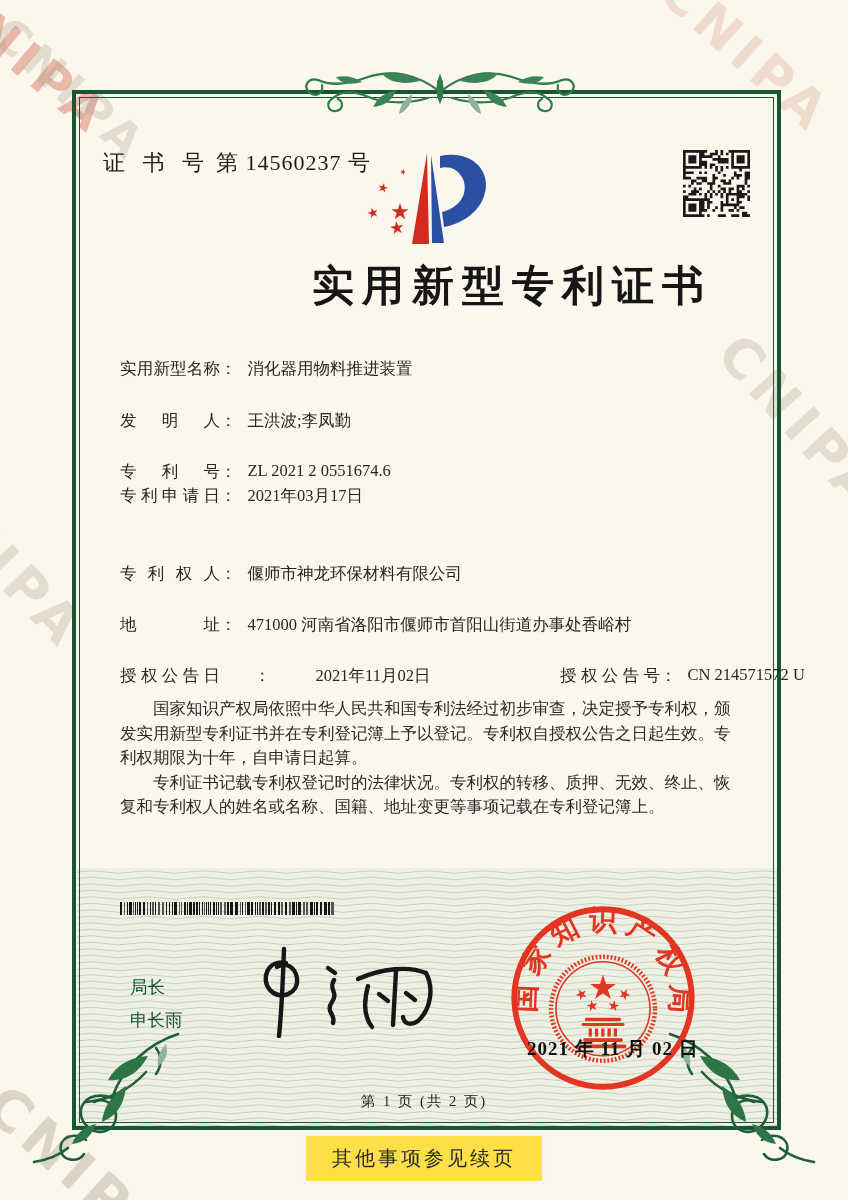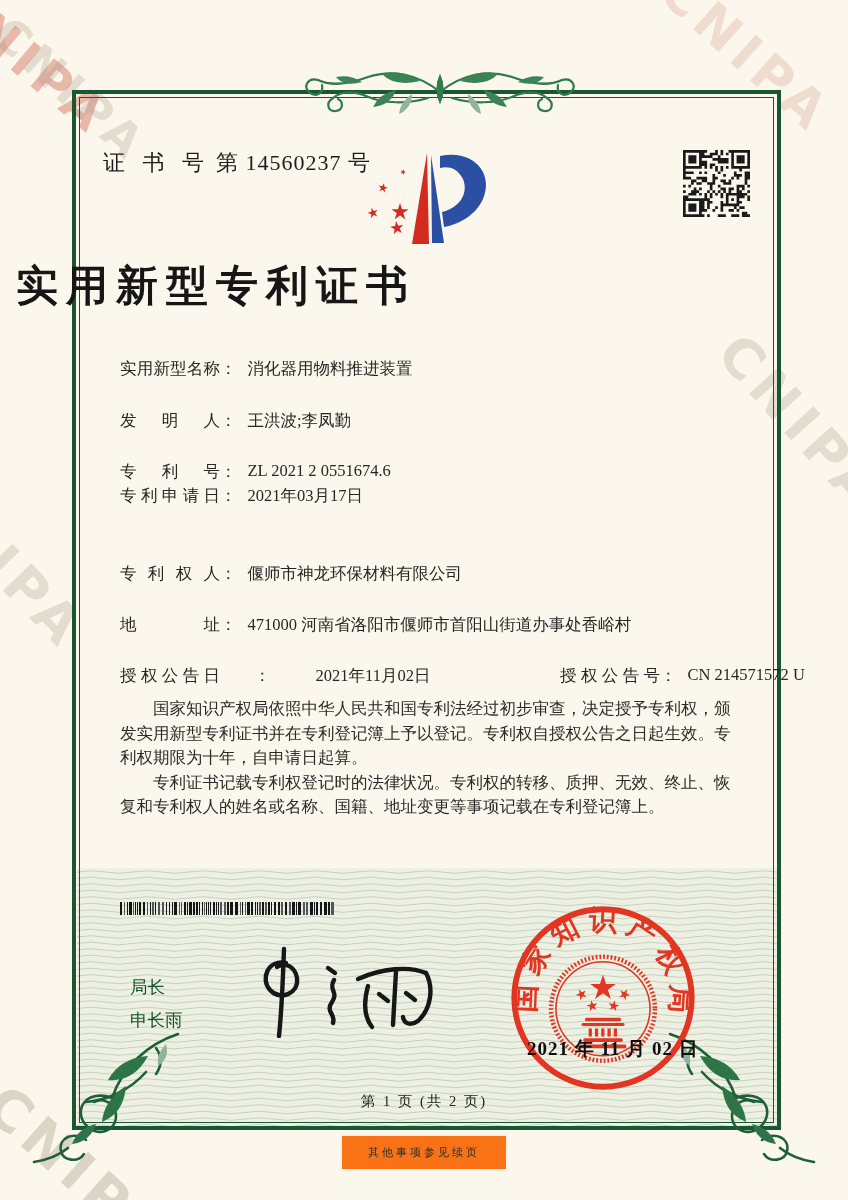--- a/index.html
+++ b/index.html
@@ -15,42 +15,42 @@
   .frame{position:absolute;left:72px;top:90px;width:709px;height:1040px;
          border:4px solid #1a5632;box-sizing:border-box;z-index:2;}
   .frame-inner{position:absolute;inset:3px;border:1px solid #1a5632;}
   
   .gz{position:absolute;left:77px;top:868px;width:701px;height:259px;background:#eef0e3;z-index:1;}
   
   .certno{position:absolute;left:103px;top:148px;font-size:22px;letter-spacing:1px;z-index:3;color:#1c1c1c;}
   .certno .lbl{letter-spacing:6px;margin-right:6px;}
   .logo{position:absolute;left:352px;top:140px;z-index:3;}
   .qr{position:absolute;left:683px;top:150px;width:67px;height:67px;z-index:3;}
-  .title{position:absolute;left:16px;top:258px;width:712px;text-align:left;
+  .title{position:absolute;left:0;top:258px;width:712px;text-align:right;
          font-size:42px;font-weight:bold;letter-spacing:8px;color:#161616;z-index:3;}
   
   .frow{position:absolute;left:120px;display:flex;font-size:16.5px;color:#262626;z-index:3;white-space:nowrap;}
   .f-label{display:inline-block;width:100px;text-align:justify;text-align-last:justify;}
   .f-colon{margin-right:11px;}
   .grp2{position:absolute;left:440px;top:0;display:flex;white-space:nowrap;}
   
   .paras{position:absolute;left:120px;top:697px;width:614px;font-size:16.5px;
          line-height:24.5px;color:#2a2a2a;z-index:3;}
   .paras p{margin:0;text-indent:2em;}
   
   .barcode{position:absolute;left:120px;top:901px;z-index:3;}
   .signer{position:absolute;left:130px;top:971px;font-size:17.5px;color:#14532d;z-index:3;line-height:33px;}
   .sig{position:absolute;left:246px;top:946px;z-index:3;}
   .seal{position:absolute;left:508px;top:903px;z-index:4;}
   .sealdate{position:absolute;left:527px;top:1036px;font-size:19px;font-weight:bold;
             letter-spacing:1px;color:#0e0e0e;z-index:5;white-space:nowrap;}
   .pagenum{position:absolute;left:0;top:1092px;width:848px;text-align:center;font-size:14.5px;
            letter-spacing:2px;color:#1f1f1f;z-index:3;}
-  .contnote{position:absolute;left:50%;top:1136px;transform:translateX(-50%);background:#f97316;
-            padding:9px 26px;font-size:11px;letter-spacing:3px;color:#2a2a2a;z-index:3;
+  .contnote{position:absolute;left:50%;top:1136px;transform:translateX(-50%);background:#fde047;
+            padding:9px 26px;font-size:20px;letter-spacing:3px;color:#2a2a2a;z-index:3;
             box-shadow:0 0 4px rgba(0,0,0,.05);}
   .orn{z-index:2;}
 </style>
 </head>
 <body>
 
 <div class="page">
 
   <div class="wm wm-red" style="left:-34px;top:-28px;transform:rotate(40deg);">CNIPA</div>
   <div class="wm" style="left:18px;top:6px;transform:rotate(42deg);font-size:46px;">CNIPA</div>

